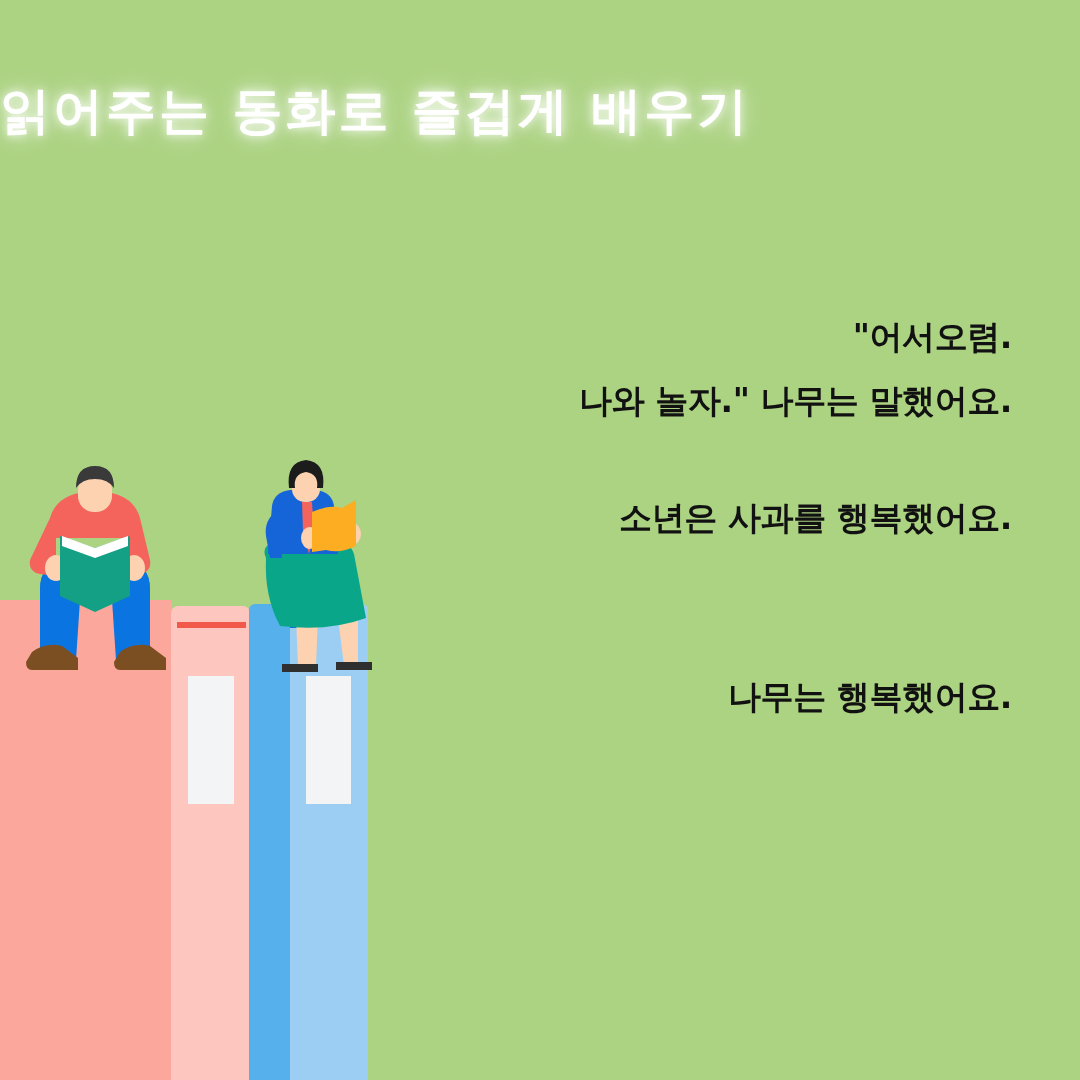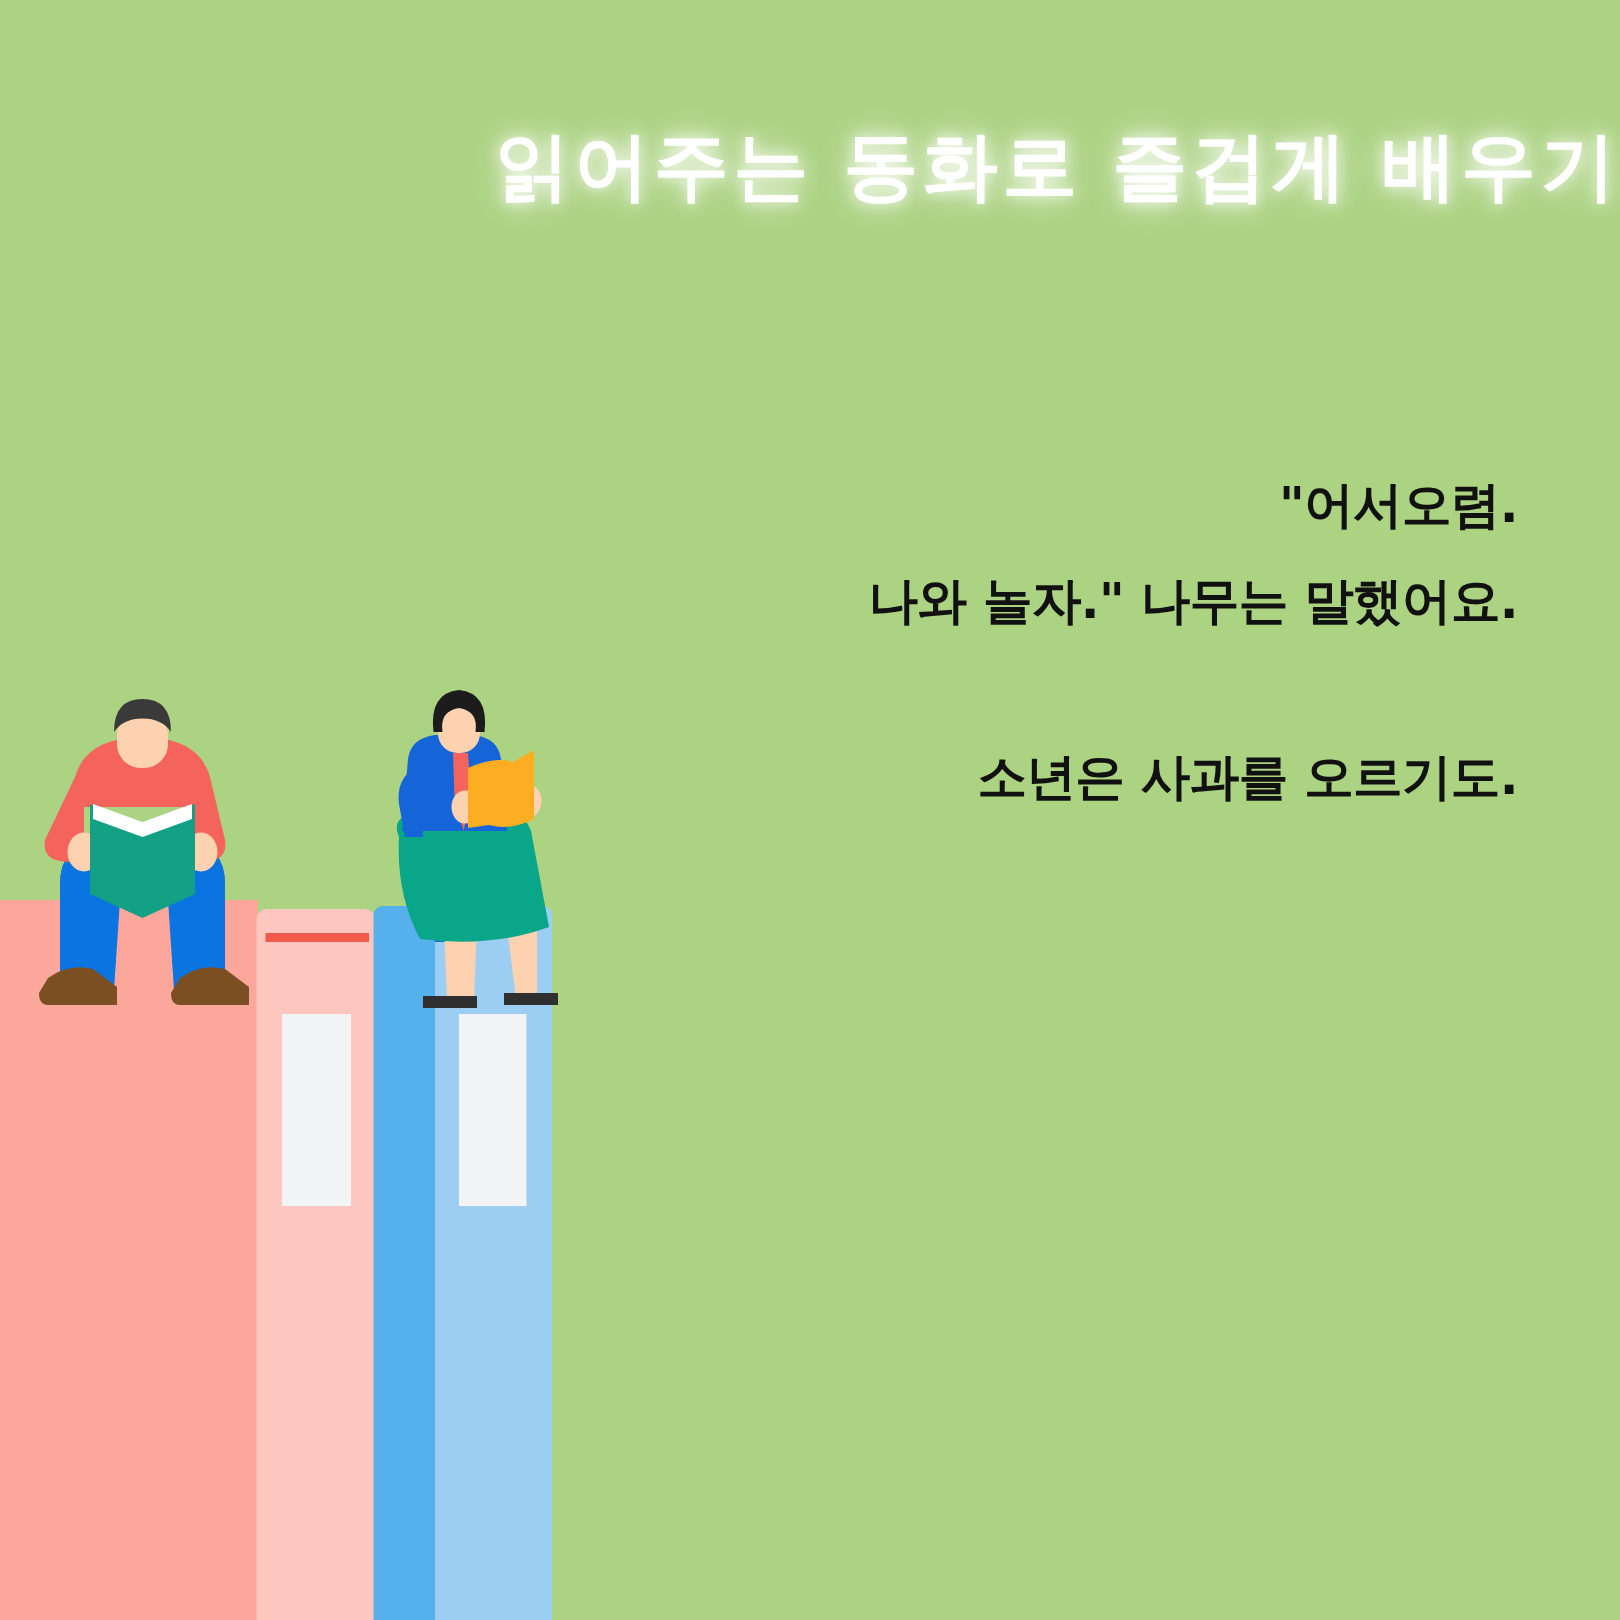--- a/index.html
+++ b/index.html
@@ -15,21 +15,21 @@
     background: #acd382;
     font-family: "Liberation Sans", "DejaVu Sans", sans-serif;
   }
 
   
   #title {
     position: absolute;
     left: 0;
     top: 78px;
     width: 1080px;
-    text-align: right;
+    text-align: left;
     font-family: "DejaVu Sans", "Liberation Sans", sans-serif;
     font-size: 50px;
     font-weight: 700;
     letter-spacing: 3px;
     color: #ffffff;
     text-shadow:
       0 0 10px rgba(255,255,255,0.85),
       0 0 20px rgba(255,255,255,0.55),
       0 0 32px rgba(255,255,255,0.35);
     white-space: nowrap;
@@ -196,22 +196,23 @@
     </g>
   </svg>
 
   <div id="story">
     <div class="story-line">"어서오렴.</div>
     <div class="gap-sm"></div>
     <div class="story-line">나와 놀자." 나무는 말했어요.</div>
 
     <div class="gap-lg"></div>
 
-    <div class="story-line">소년은 사과를 오르기도.</div>
+    <div class="story-line">소년은 사과를 행복했어요.</div>
     <div class="gap-sm"></div>
     <div class="gap-sm"></div>
 
     <div class="gap-lg"></div>
 
+    <div class="story-line">나무는 행복했어요.</div>
     <div class="gap-sm"></div>
   </div>
 
 </div>
 
 </body></html>

